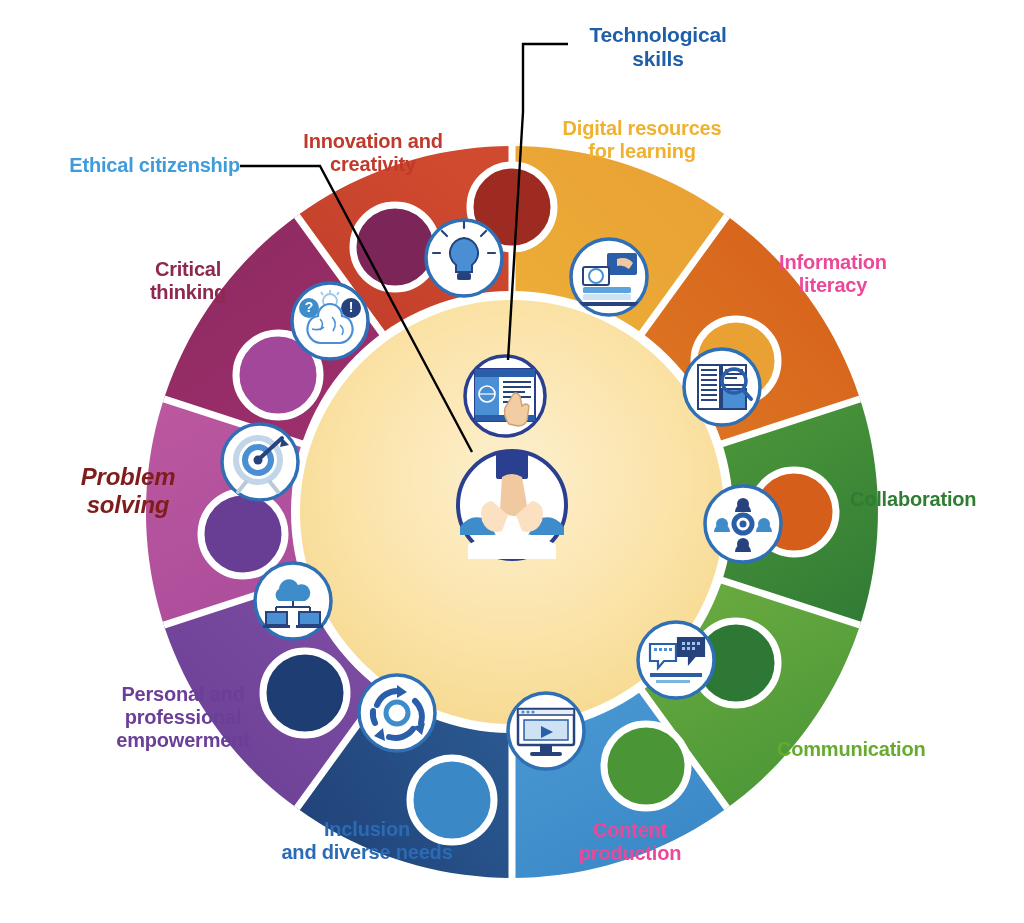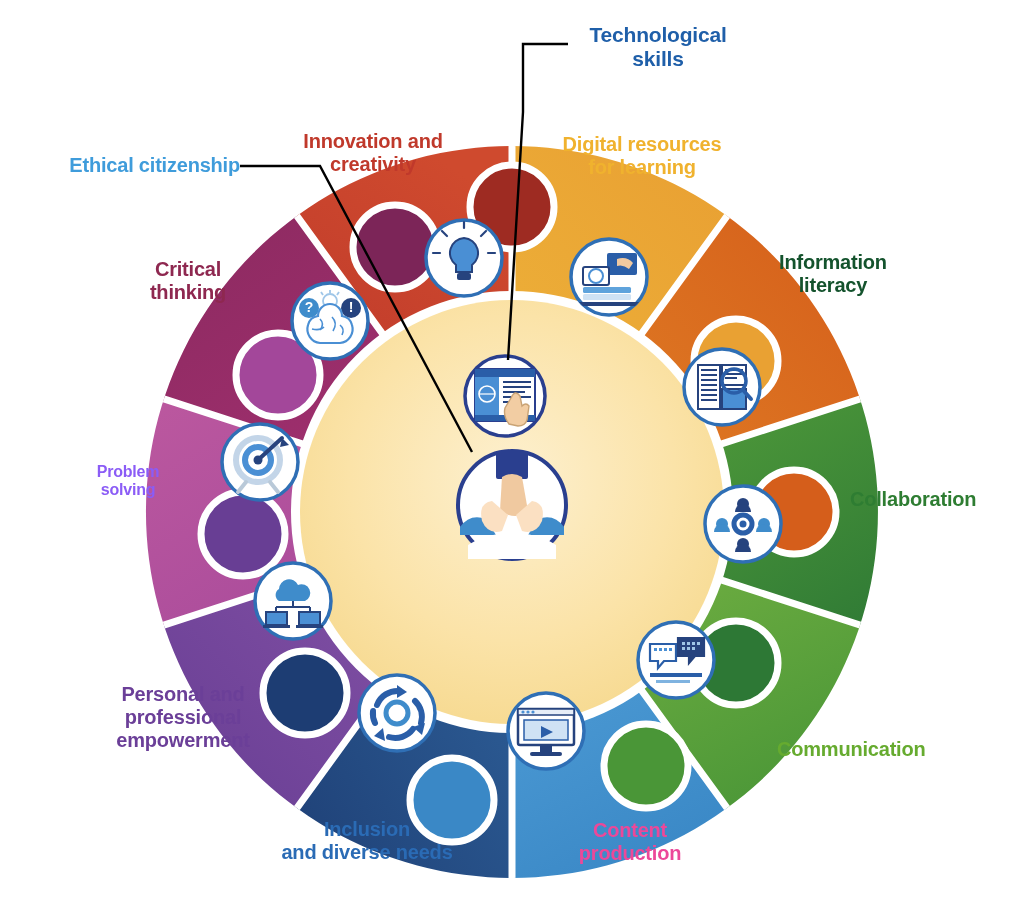--- a/index.html
+++ b/index.html
@@ -345,26 +345,26 @@
   <div class="lbl c" style="left:568px;top:23px;width:180px;font-size:21px;color:#1f5fa9;">
     <div>Technological</div>
       <div>skills</div>
   </div>
 
   <div class="lbl c" style="left:283px;top:130px;width:180px;font-size:20px;color:#c0392b;">
     <div>Innovation and</div>
       <div>creativity</div>
   </div>
 
-  <div class="lbl c" style="left:549px;top:117px;width:186px;font-size:20px;color:#f0b22e;margin-top:16px;">
+  <div class="lbl c" style="left:549px;top:117px;width:186px;font-size:20px;color:#f0b22e;">
     <div>Digital resources</div>
       <div>for learning</div>
   </div>
 
-  <div class="lbl c" style="left:740px;top:251px;width:186px;font-size:20px;color:#14532d;">
+  <div class="lbl c" style="left:740px;top:251px;width:186px;font-size:20px;color:#ec4899;">
     <div>Information</div>
       <div>literacy</div>
   </div>
 
   <div class="lbl l" style="left:850px;top:488px;width:180px;font-size:20px;color:#2e7d32;">
     <div>Collaboration</div>
   </div>
 
   <div class="lbl l" style="left:777px;top:702px;width:200px;font-size:20px;color:#66ab2f;margin-top:36px;">
     <div>Communication</div>
@@ -379,21 +379,21 @@
     <div>Inclusion</div>
       <div>and diverse needs</div>
   </div>
 
   <div class="lbl c" style="left:80px;top:683px;width:206px;font-size:20px;color:#6b3f98;">
     <div>Personal and</div>
       <div>professional</div>
       <div>empowerment</div>
   </div>
 
-  <div class="lbl c" style="left:48px;top:463px;width:160px;font-size:16px;color:#8b5cf6;">
+  <div class="lbl c" style="left:48px;top:463px;width:160px;font-size:24px;color:#7f1d1d;font-style:italic;">
     <div>Problem</div>
       <div>solving</div>
   </div>
 
   <div class="lbl c" style="left:108px;top:258px;width:160px;font-size:20px;color:#8e2850;">
     <div>Critical</div>
       <div>thinking</div>
   </div>
 
 </div>

